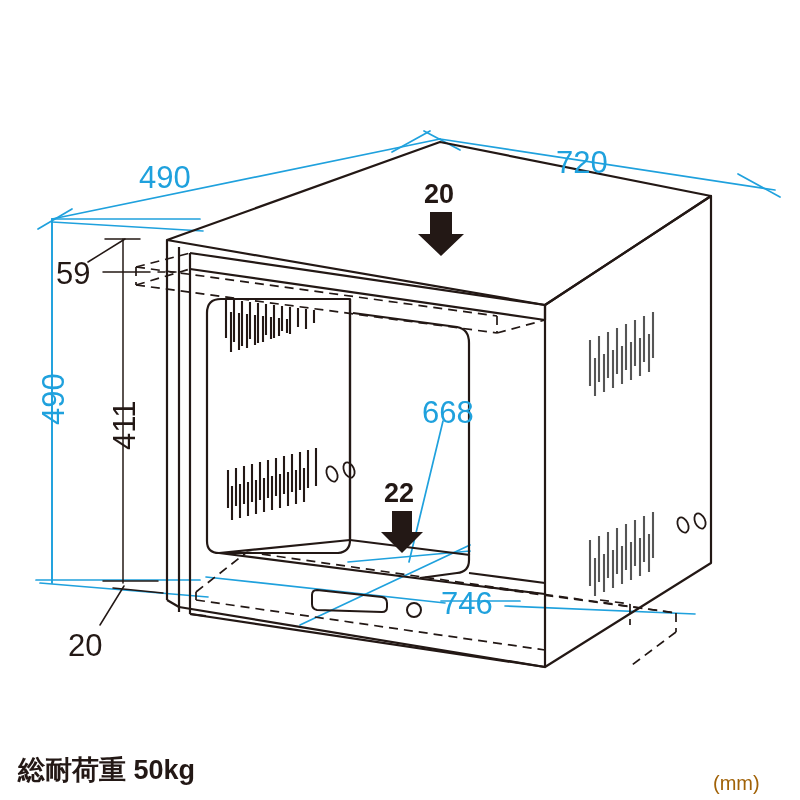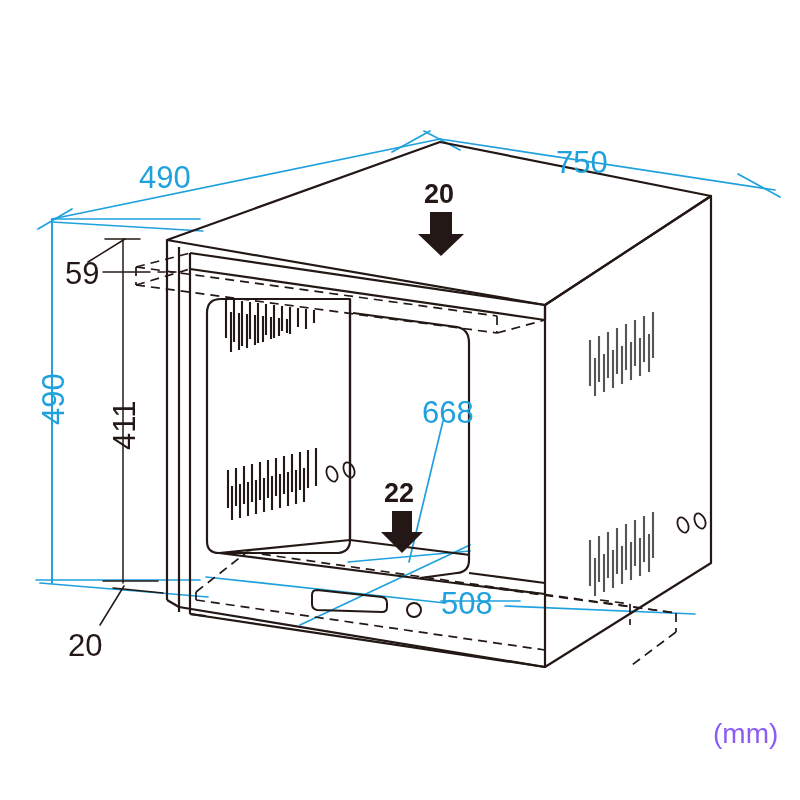--- a/index.html
+++ b/index.html
@@ -57,23 +57,23 @@
     left: 18px;
     top: 752px;
     font-size: 27px;
     font-weight: bold;
     color: #231815;
     font-family: "Liberation Sans", "DejaVu Sans", sans-serif;
   }
   .footer-right {
     position: absolute;
     left: 713px;
-    top: 718px;
-    font-size: 28px;
-    color: #8b5cf6;
+    top: 772px;
+    font-size: 20px;
+    color: #a16207;
     font-family: "Liberation Sans", "DejaVu Sans", sans-serif;
   }
 </style>
 </head>
 <body>
 
 <div id="stage">
 
   <svg id="drawing" viewBox="0 0 800 800">
     <defs>
@@ -307,34 +307,35 @@
       <path d="M430,212 L452,212 L452,234 L464,234 L441,256 L418,234 L430,234 Z"></path>
     </g>
     <g fill="#231815">
       <path d="M392,511 L412,511 L412,532 L423,532 L402,553 L381,532 L392,532 Z"></path>
     </g>
 
   </svg>
 
   <div class="lbl dim-blue" style="left:139px; top:160px;">490</div>
 
-  <div class="lbl dim-blue" style="left:556px; top:145px;">750</div>
-
-  <div class="lbl dim-black" style="left:65px; top:256px;">59</div>
+  <div class="lbl dim-blue" style="left:556px; top:145px;">720</div>
+
+  <div class="lbl dim-black" style="left:56px; top:256px;">59</div>
 
   <div class="lbl dim-blue rot90" style="left:36px; top:425px;">490</div>
 
   <div class="lbl dim-black rot90" style="left:107px; top:450px;">411</div>
 
   <div class="lbl dim-black" style="left:68px; top:628px;">20</div>
 
   <div class="lbl dim-blue" style="left:422px; top:395px;">668</div>
 
-  <div class="lbl dim-blue" style="left:441px; top:586px;">508</div>
+  <div class="lbl dim-blue" style="left:441px; top:586px;">746</div>
 
   <div class="lbl load-num" style="left:424px; top:179px;">20</div>
 
   <div class="lbl load-num" style="left:384px; top:478px;">22</div>
 
+  <div class="footer-left">総耐荷重 50kg</div>
 
   <div class="footer-right">(mm)</div>
 
 </div>
 
 </body></html>

